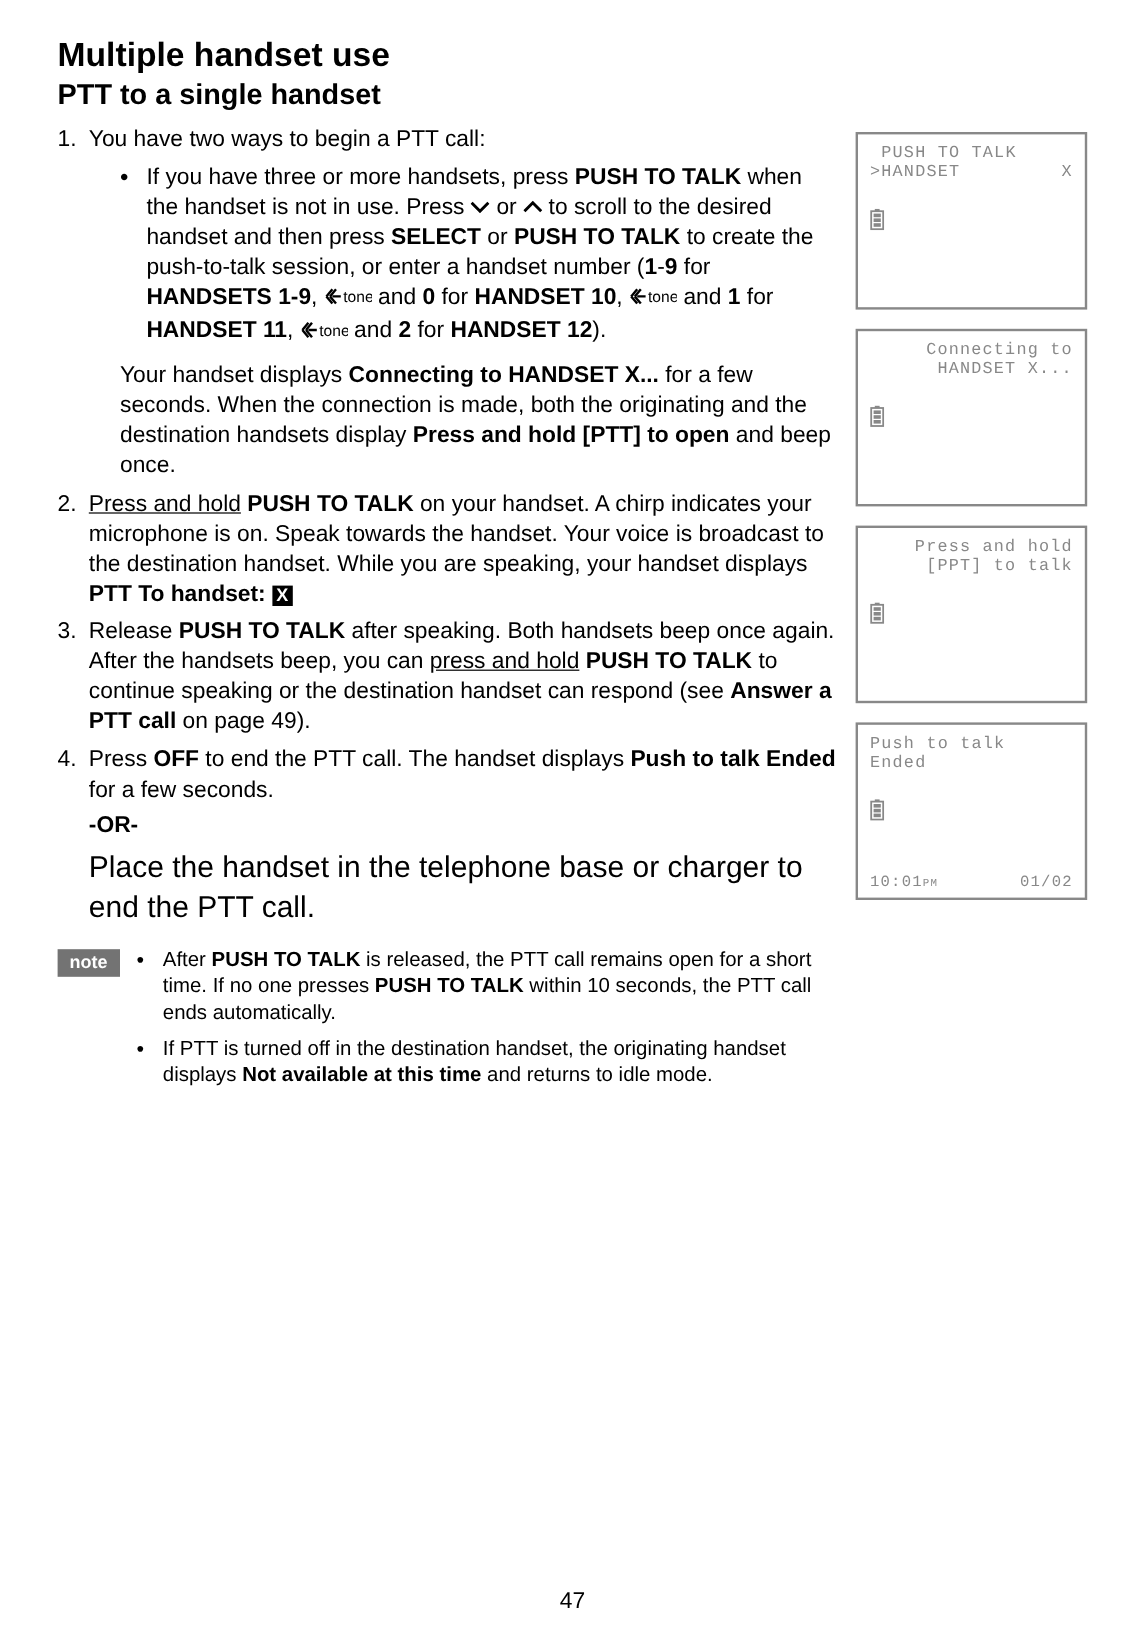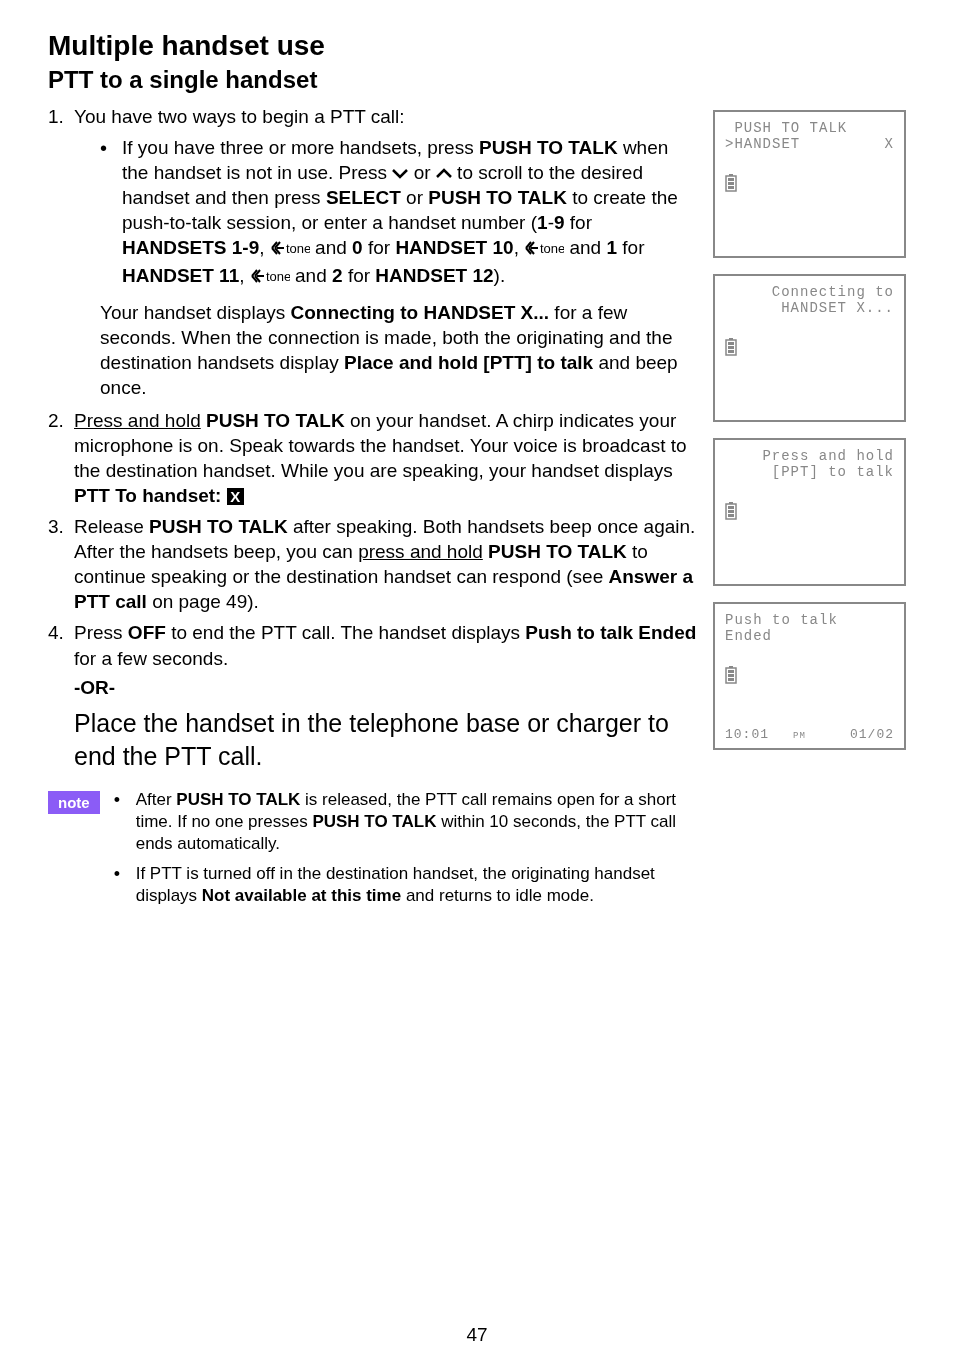--- a/index.html
+++ b/index.html
@@ -20,21 +20,21 @@
     ol { list-style: none; counter-reset: item; }
     ol > li { counter-increment: item; position: relative; padding-left: 26px; margin-bottom: 6px; font-size: 19px; line-height: 1.32; }
     ol > li::before { content: counter(item) "."; position: absolute; left: 0; top: 0; }
     ul.bullets { list-style: none; margin: 6px 0 8px 26px; }
     ul.bullets > li { position: relative; padding-left: 22px; margin-bottom: 6px; font-size: 19px; line-height: 1.32; }
     ul.bullets > li::before { content: "•"; position: absolute; left: 0; top: 0; font-size: 20px; }
     .indent-para { margin-left: 26px; margin-top: 4px; margin-bottom: 8px; font-size: 19px; line-height: 1.32; }
     .or-line { font-weight: bold; margin: 6px 0 8px 26px; font-size: 19px; }
     .after-or { margin-left: 26px; font-size: 25px; line-height: 1.32; margin-bottom: 16px; }
     .note-block { display: flex; align-items: flex-start; gap: 14px; margin-top: 4px; }
-    .note-label { background: #8b5cf6; color: #fff; font-size: 15px; font-weight: bold; padding: 3px 10px; flex-shrink: 0; margin-top: 2px; }
+    .note-label { background: #737373; color: #fff; font-size: 15px; font-weight: bold; padding: 3px 10px; flex-shrink: 0; margin-top: 2px; }
     .note-list { list-style: none; flex: 1; }
     .note-list > li { position: relative; padding-left: 22px; margin-bottom: 8px; font-size: 17px; line-height: 1.3; }
     .note-list > li::before { content: "•"; position: absolute; left: 0; top: 0; font-size: 18px; }
     b { font-weight: bold; }
     u { text-decoration: underline; }
     .screen {
       border: 2px solid #888;
       width: 193px;
       height: 148px;
       margin-bottom: 16px;
@@ -42,21 +42,21 @@
       position: relative;
       font-family: "Courier New", monospace;
       color: #888;
     }
     .screen .line1, .screen .line2 { font-size: 14px; letter-spacing: 1px; white-space: pre; }
     .screen.center .line1, .screen.center .line2 { text-align: right; }
     .screen .line2-row { display: flex; justify-content: space-between; font-size: 14px; letter-spacing: 1px; }
     .battery-icon { position: absolute; left: 10px; top: 62px; }
     .battery-icon svg { display: block; }
     .clock-row { position: absolute; left: 10px; right: 10px; bottom: 6px; display: flex; justify-content: space-between; font-size: 13px; letter-spacing: 1px; align-items: baseline; }
-    .clock-row .ampm { font-size: 9px; margin-left: 24px; }
+    .clock-row .ampm { font-size: 9px; }
     .page-num { position: absolute; bottom: 8px; left: 0; right: 0; text-align: center; font-size: 19px; }
     .tone-icon { display: inline-block; vertical-align: -3px; text-align: right; }
     .x-box { display: inline-block; background: #000; color: #fff; font-weight: bold; font-size: 15px; width: 17px; height: 17px; text-align: center; line-height: 17px; vertical-align: 0px; }
     .chev { font-family: monospace; font-weight: bold; }
   </style>
 </head>
 <body>
 
 <h1>Multiple handset use</h1>
 <h2>PTT to a single handset</h2>
@@ -90,21 +90,21 @@
                   <line x1="2" y1="9" x2="7" y2="3" stroke="#000" stroke-width="2"></line>
                   <line x1="2" y1="9" x2="7" y2="15" stroke="#000" stroke-width="2"></line>
                   <line x1="5" y1="9" x2="10" y2="3" stroke="#000" stroke-width="2"></line>
                   <line x1="5" y1="9" x2="10" y2="15" stroke="#000" stroke-width="2"></line>
                   <line x1="7" y1="9" x2="14" y2="9" stroke="#000" stroke-width="2"></line>
                   <text x="16" y="14" font-size="13" font-family="Arial">tone</text>
                 </svg></span><span> and </span><b>2</b><span> for </span><b>HANDSET 12</b><span>).</span>
           </li>
         </ul>
         <div class="indent-para">
-          <span>Your handset displays </span><b>Connecting to HANDSET X...</b><span> for a few seconds. When the connection is made, both the originating and the destination handsets display </span><b>Place and hold [PTT] to talk</b><span> and beep once.</span>
+          <span>Your handset displays </span><b>Connecting to HANDSET X...</b><span> for a few seconds. When the connection is made, both the originating and the destination handsets display </span><b>Press and hold [PTT] to open</b><span> and beep once.</span>
         </div>
       </li>
       <li>
         <u>Press and hold</u><span> </span><b>PUSH TO TALK</b><span> on your handset. A chirp indicates your microphone is on. Speak towards the handset. Your voice is broadcast to the destination handset. While you are speaking, your handset displays </span><b>PTT To handset: </b><span class="x-box">X</span>
       </li>
       <li>
         <span>Release </span><b>PUSH TO TALK</b><span> after speaking. Both handsets beep once again. After the handsets beep, you can </span><u>press and hold</u><span> </span><b>PUSH TO TALK</b><span> to continue speaking or the destination handset can respond (see </span><b>Answer a PTT call</b><span> on page 49).</span>
       </li>
       <li>
         <span>Press </span><b>OFF</b><span> to end the PTT call. The handset displays </span><b>Push to talk Ended</b><span> for a few seconds.</span>

